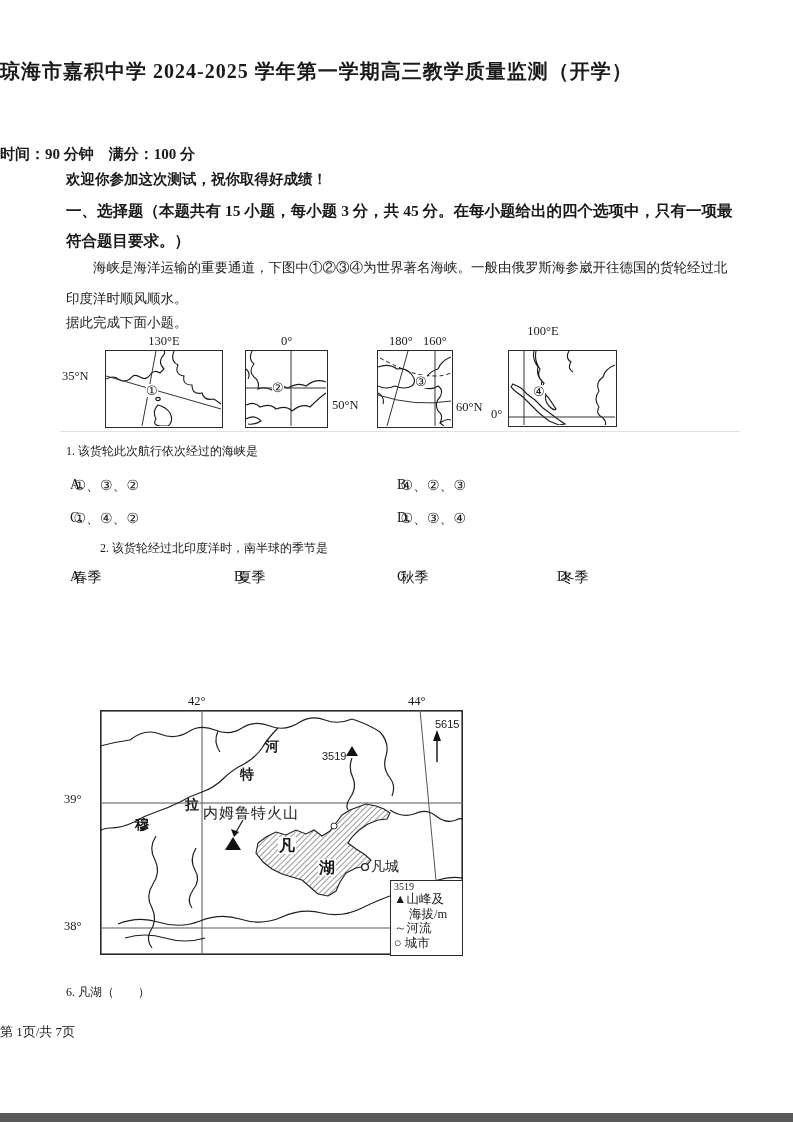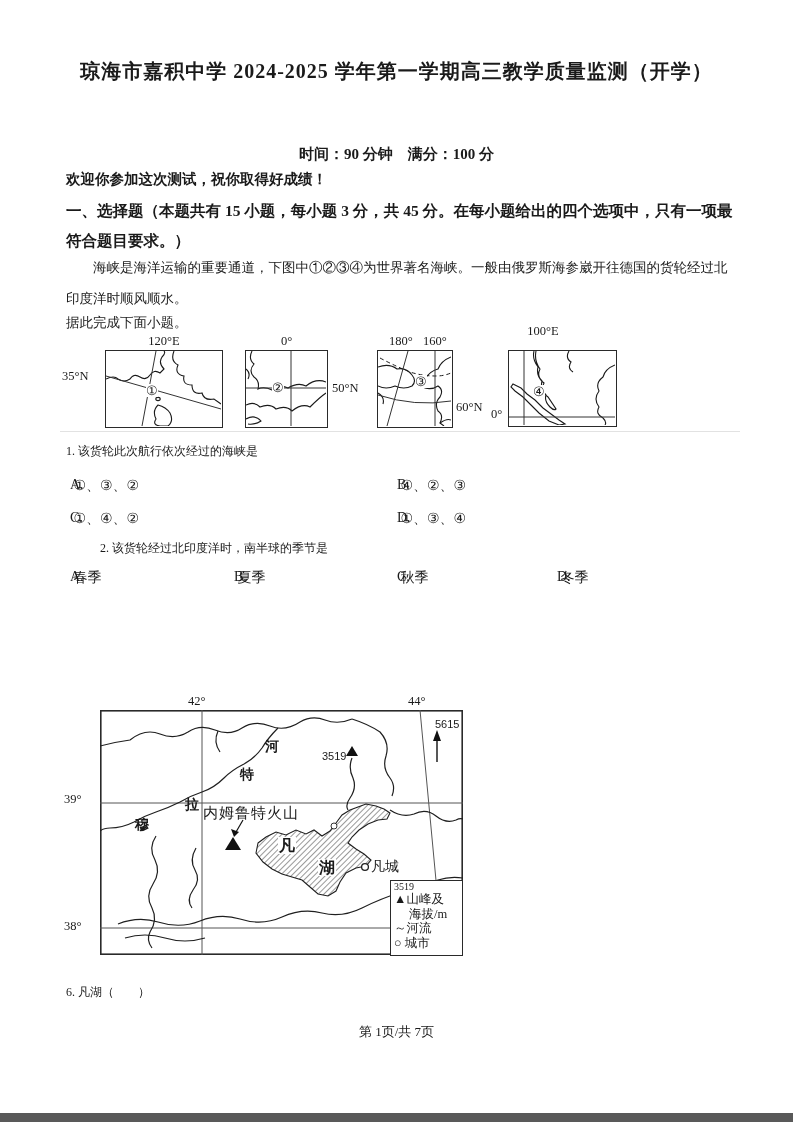--- a/index.html
+++ b/index.html
@@ -3,21 +3,21 @@
 <meta charset="utf-8">
 <style>
   * { margin:0; padding:0; box-sizing:border-box; }
   html,body { background:#fff; }
   .page {
     position:relative; width:793px; height:1122px; background:#fff;
     font-family:"Liberation Serif","DejaVu Serif",serif; color:#1a1a1a;
     overflow:hidden; margin:0 auto;
   }
   .abs { position:absolute; }
-  .center { left:0; width:100%; text-align:center; }
+  .center { left:0; width:100%; }
   .b { font-weight:bold; }
   .title1 { top:58px; font-size:20px; letter-spacing:1px; }
   .title2 { top:104px; font-size:19px; letter-spacing:2px; }
   .meta   { top:145px; font-size:15px; }
   .welcome{ top:170px; left:66px; font-size:14.5px; }
   .section{ top:196px; left:66px; width:672px; font-size:15.5px; line-height:30px; }
   .passage{ left:66px; width:664px; font-size:13.5px; text-indent:2em; }
   .p1 { top:252px; line-height:31px; }
   .p1b{ top:314px; left:66px; font-size:13.5px; }
   .p2 { top:595px; line-height:32px; }
@@ -56,28 +56,28 @@
 <div class="page">
 
   <div class="abs center b title1">琼海市嘉积中学 2024-2025 学年第一学期高三教学质量监测（开学）</div>
   <div class="abs center b meta">时间：90 分钟　满分：100 分</div>
   <div class="abs b welcome">欢迎你参加这次测试，祝你取得好成绩！</div>
   <div class="abs b section">一、选择题（本题共有 15 小题，每小题 3 分，共 45 分。在每小题给出的四个选项中，只有一项最符合题目要求。）</div>
 
   <div class="abs passage p1">海峡是海洋运输的重要通道，下图中①②③④为世界著名海峡。一般由俄罗斯海参崴开往德国的货轮经过北印度洋时顺风顺水。</div>
   <div class="abs p1b">据此完成下面小题。</div>
 
-  <div class="abs maplab" style="left:105px;top:334px;width:118px;text-align:center;">120°E</div>
+  <div class="abs maplab" style="left:105px;top:334px;width:118px;text-align:center;">130°E</div>
   <div class="abs maplab" style="left:245px;top:334px;width:83px;text-align:center;">0°</div>
   <div class="abs maplab" style="left:389px;top:334px;">180°</div>
   <div class="abs maplab" style="left:423px;top:334px;">160°</div>
   <div class="abs maplab" style="left:508px;top:324px;width:70px;text-align:center;">100°E</div>
 
   <div class="abs maplab" style="left:62px;top:369px;">35°N</div>
-  <div class="abs maplab" style="left:332px;top:381px;">50°N</div>
+  <div class="abs maplab" style="left:332px;top:398px;">50°N</div>
   <div class="abs maplab" style="left:456px;top:400px;">60°N</div>
   <div class="abs maplab" style="left:491px;top:407px;">0°</div>
 
   <div class="smap-box" style="left:105px;top:350px;width:118px;height:78px;">
     <svg width="115" height="75" viewBox="0 0 115 75">
       <g fill="none" stroke="#1a1a1a" stroke-width="1.1">
         <path d="M0,28 Q8,24 12,28 Q18,32 24,28 Q28,22 34,26 Q40,30 44,24 Q48,18 54,22 L58,18 Q52,12 56,6 Q60,2 58,0"></path>
         <path d="M68,0 Q64,10 72,14 Q68,23 78,25 Q76,34 86,34 Q86,44 96,42 Q98,50 108,48 L115,53"></path>
         <path d="M52,54 Q46,60 50,68 Q46,74 54,75 L62,75 Q68,70 64,62 Q60,56 52,54 Z"></path>
         <ellipse cx="47" cy="43" rx="2.5" ry="1.8"></ellipse>

